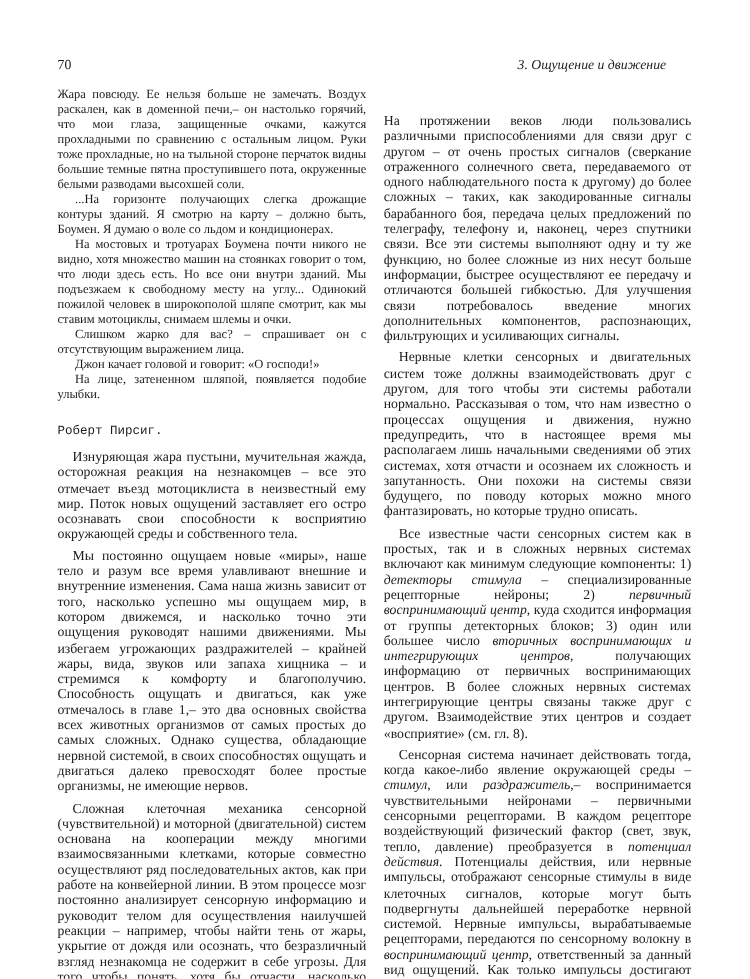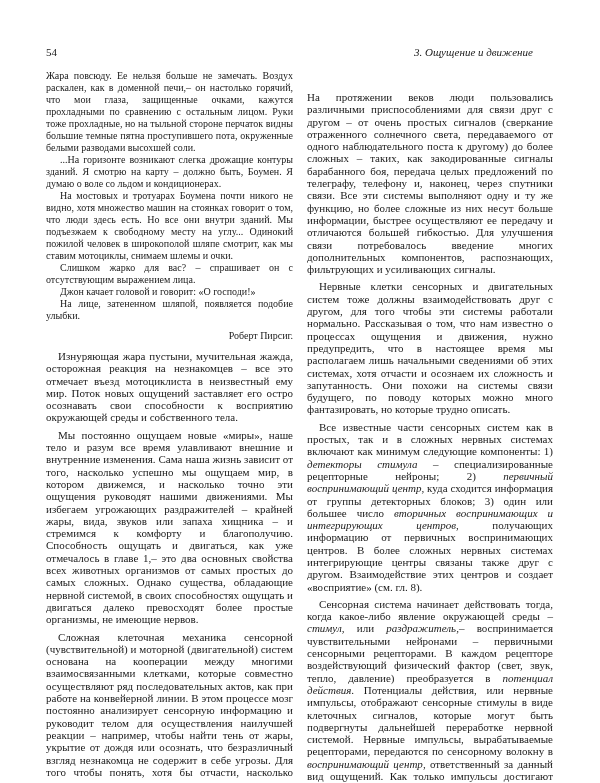--- a/index.html
+++ b/index.html
@@ -21,46 +21,46 @@
     position: absolute; top: 70px;
     text-align: justify;
     hyphens: manual;
   }
   .col-left { left: 46px; width: 247px; }
   .col-right { left: 307px; width: 246px; top: 68px; }
   .epigraph p {
     font-size: 10px; line-height: 12px; margin: 0; text-indent: 14px;
   }
   .epigraph p.first { text-indent: 0; }
-  .attribution { text-align: right; font-size: 10px; line-height: 12px; margin-top: 8px; }
+  .attribution { text-align: left; font-size: 10px; line-height: 12px; margin-top: 18px; font-family: Liberation Mono, monospace; }
   .attribution .author { display: block; }
   .attribution .work { display: block; font-style: italic; }
   .body-text p {
     font-size: 11px; line-height: 12.3px; margin: 0; text-indent: 12px;
   }
   .body-text p.first { text-indent: 0; }
   .body-text { margin-top: 8px; }
   .section-title {
     font-family: "Liberation Sans", "DejaVu Sans", sans-serif;
     font-weight: bold; font-size: 12.5px; line-height: 13px;
     margin: 0 0 10px 0; text-align: left;
   }
   .body-text p + p { margin-top: 5px; }
   em { font-style: italic; }
 </style>
 </head>
 <body>
 
-<div class="page-number">54</div>
+<div class="page-number">70</div>
 <div class="running-head">3. Ощущение и движение</div>
 
 <div class="col col-left">
   <div class="epigraph">
     <p class="first">Жара повсюду. Ее нельзя больше не замечать. Воздух раскален, как в доменной печи,– он настолько горячий, что мои глаза, защищенные очками, кажутся прохладными по сравнению с остальным лицом. Руки тоже прохладные, но на тыльной стороне перчаток видны большие темные пятна проступившего пота, окруженные белыми разводами высохшей соли.</p>
-    <p>...На горизонте возникают слегка дрожащие контуры зданий. Я смотрю на карту – должно быть, Боумен. Я думаю о воле со льдом и кондиционерах.</p>
+    <p>...На горизонте получающих слегка дрожащие контуры зданий. Я смотрю на карту – должно быть, Боумен. Я думаю о воле со льдом и кондиционерах.</p>
     <p>На мостовых и тротуарах Боумена почти никого не видно, хотя множество машин на стоянках говорит о том, что люди здесь есть. Но все они внутри зданий. Мы подъезжаем к свободному месту на углу... Одинокий пожилой человек в широкополой шляпе смотрит, как мы ставим мотоциклы, снимаем шлемы и очки.</p>
     <p>Слишком жарко для вас? – спрашивает он с отсутствующим выражением лица.</p>
     <p>Джон качает головой и говорит: «О господи!»</p>
     <p>На лице, затененном шляпой, появляется подобие улыбки.</p>
     <div class="attribution">
       <span class="author">Роберт Пирсиг.</span>
     </div>
   </div>
   <div class="body-text">
     <p>Изнуряющая жара пустыни, мучительная жажда, осторожная реакция на незнакомцев – все это отмечает въезд мотоциклиста в неизвестный ему мир. Поток новых ощущений заставляет его остро осознавать свои способности к восприятию окружающей среды и собственного тела.</p>

